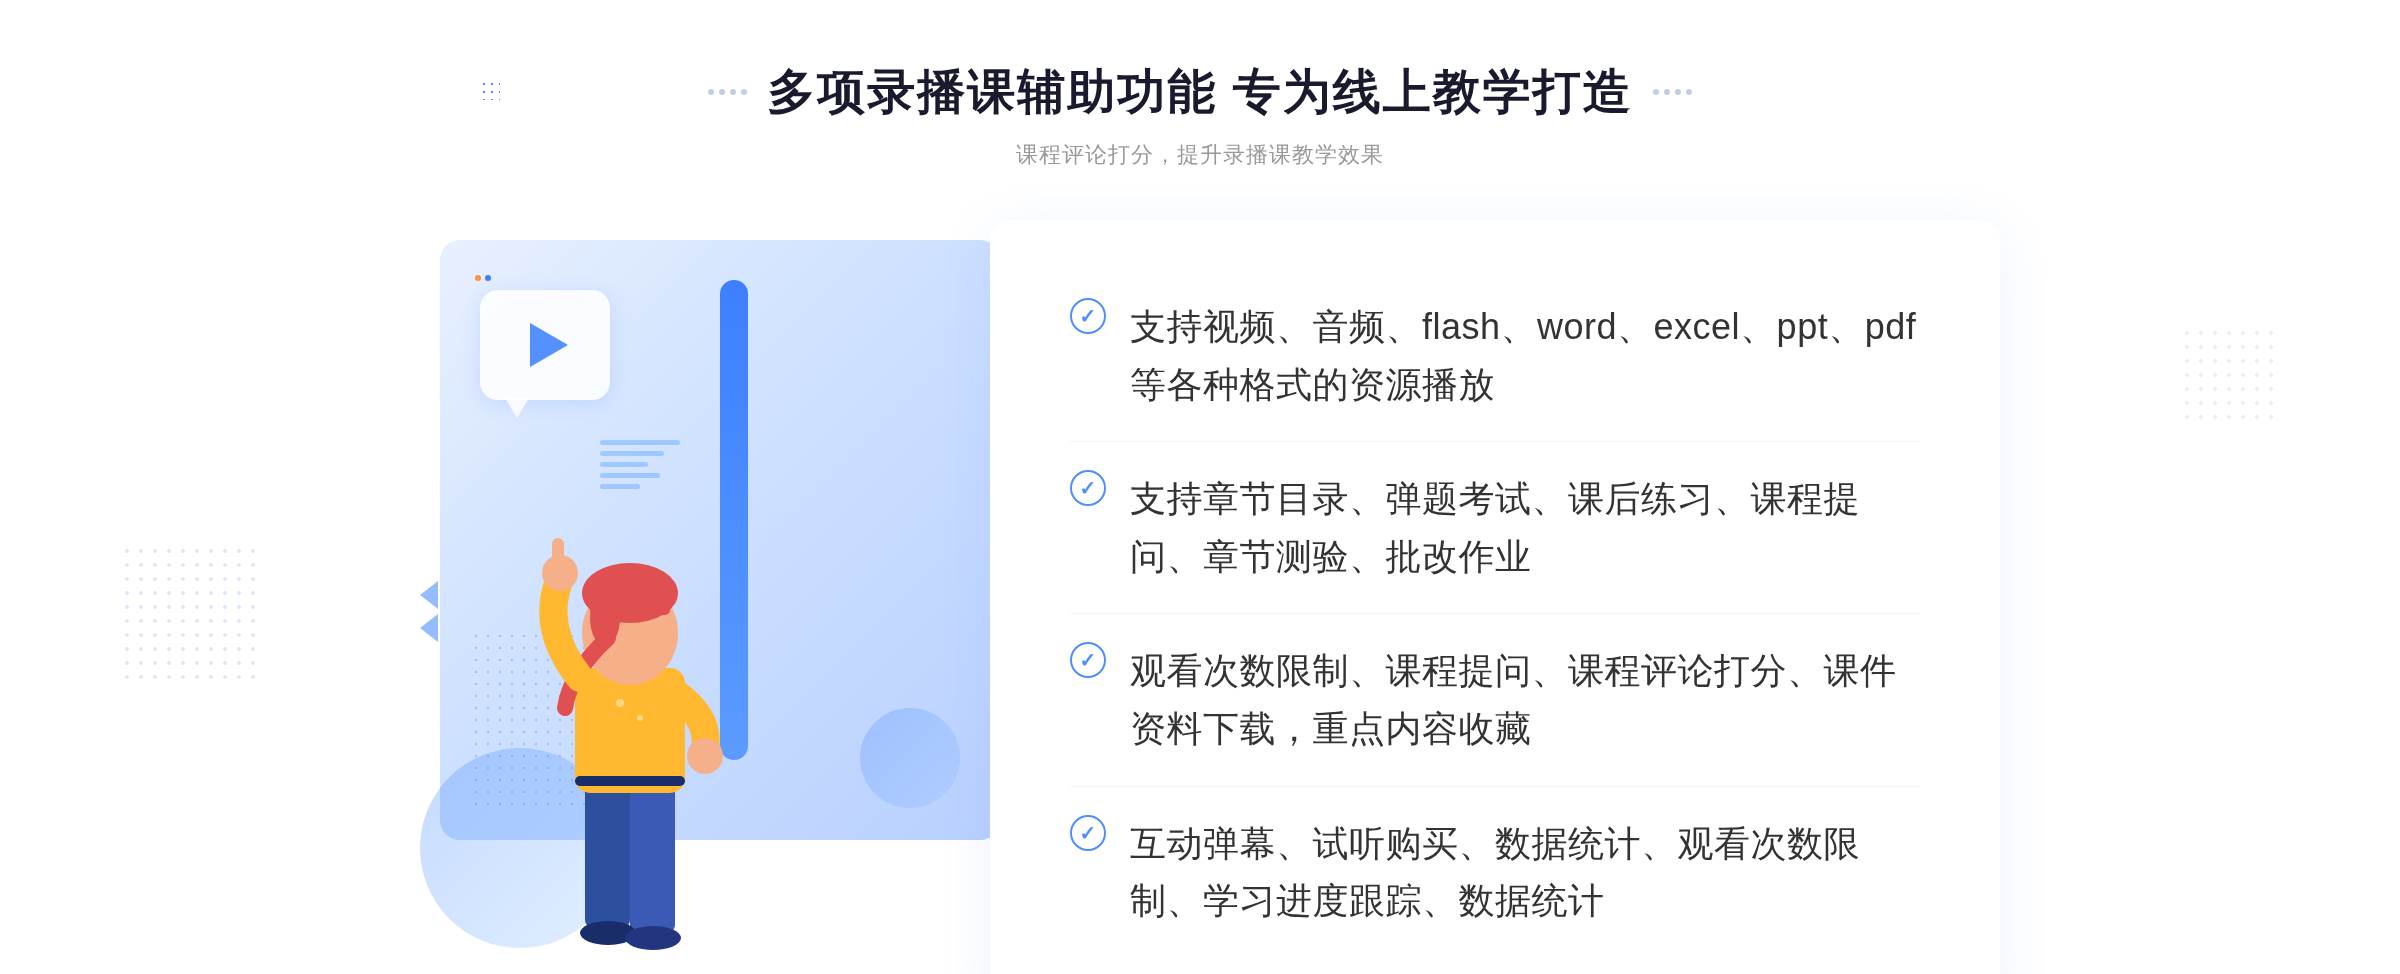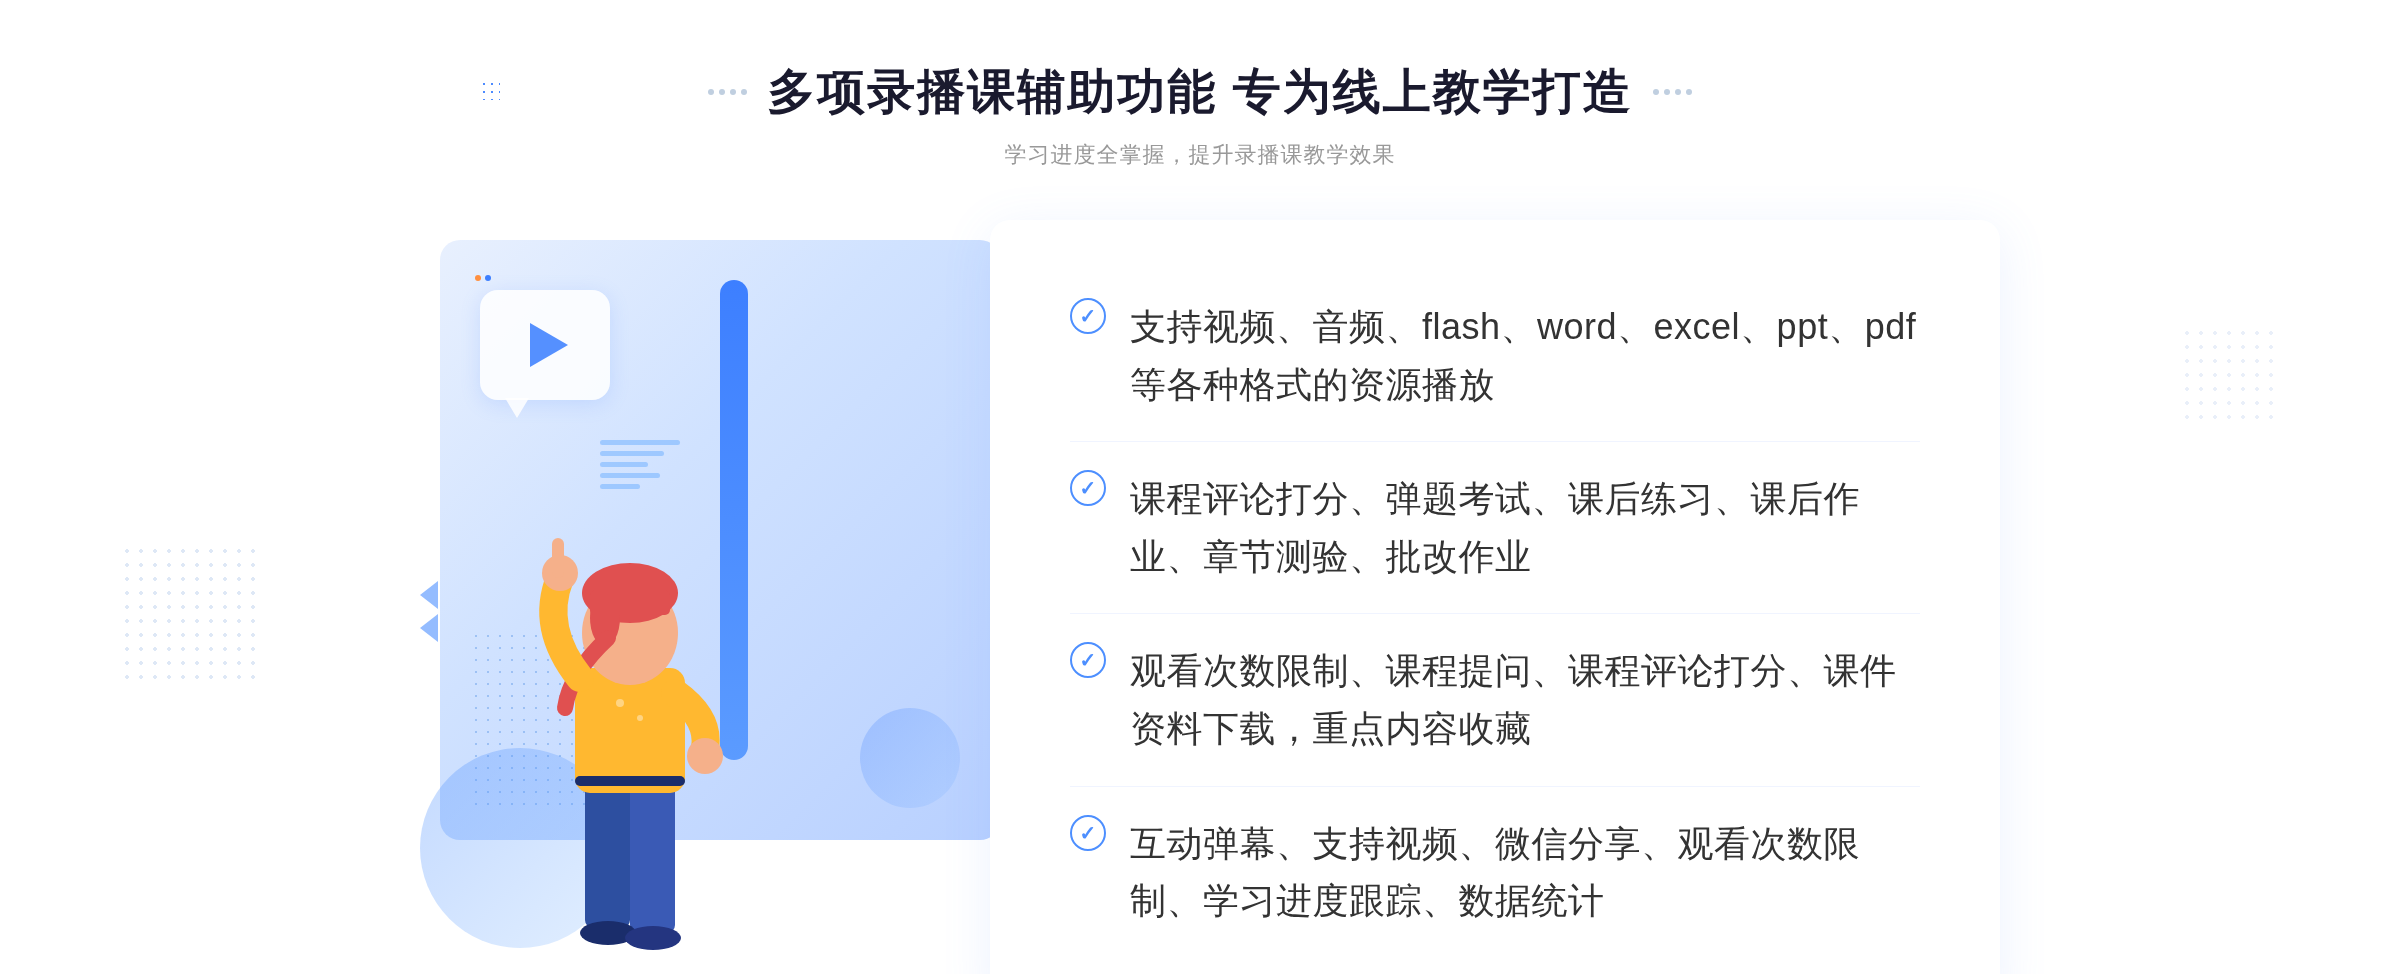--- a/index.html
+++ b/index.html
@@ -358,21 +358,21 @@
           <span></span>
       </div>
       <h1 class="main-title">多项录播课辅助功能 专为线上教学打造</h1>
       <div class="title-dots">
         <span></span>
           <span></span>
           <span></span>
           <span></span>
       </div>
     </div>
-    <p class="subtitle">学习进度全掌握，提升录播课教学效果</p>
+    <p class="subtitle">课程评论打分，提升录播课教学效果</p>
   </div>
 
   <div class="content-section">
 
     <div class="left-chevrons">
       <div class="chevron"></div>
       <div class="chevron"></div>
     </div>
 
     <div class="illustration-area">
@@ -444,29 +444,29 @@
       <div class="feature-item">
         <div class="check-circle">
           <span class="check-mark">✓</span>
         </div>
         <p class="feature-text">支持视频、音频、flash、word、excel、ppt、pdf等各种格式的资源播放</p>
       </div>
       <div class="feature-item">
         <div class="check-circle">
           <span class="check-mark">✓</span>
         </div>
-        <p class="feature-text">课程评论打分、弹题考试、课后练习、课后作业、章节测验、批改作业</p>
+        <p class="feature-text">支持章节目录、弹题考试、课后练习、课程提问、章节测验、批改作业</p>
       </div>
       <div class="feature-item">
         <div class="check-circle">
           <span class="check-mark">✓</span>
         </div>
         <p class="feature-text">观看次数限制、课程提问、课程评论打分、课件资料下载，重点内容收藏</p>
       </div>
       <div class="feature-item">
         <div class="check-circle">
           <span class="check-mark">✓</span>
         </div>
-        <p class="feature-text">互动弹幕、支持视频、微信分享、观看次数限制、学习进度跟踪、数据统计</p>
+        <p class="feature-text">互动弹幕、试听购买、数据统计、观看次数限制、学习进度跟踪、数据统计</p>
       </div>
     </div>
   </div>
 </div>
 
 </body></html>

